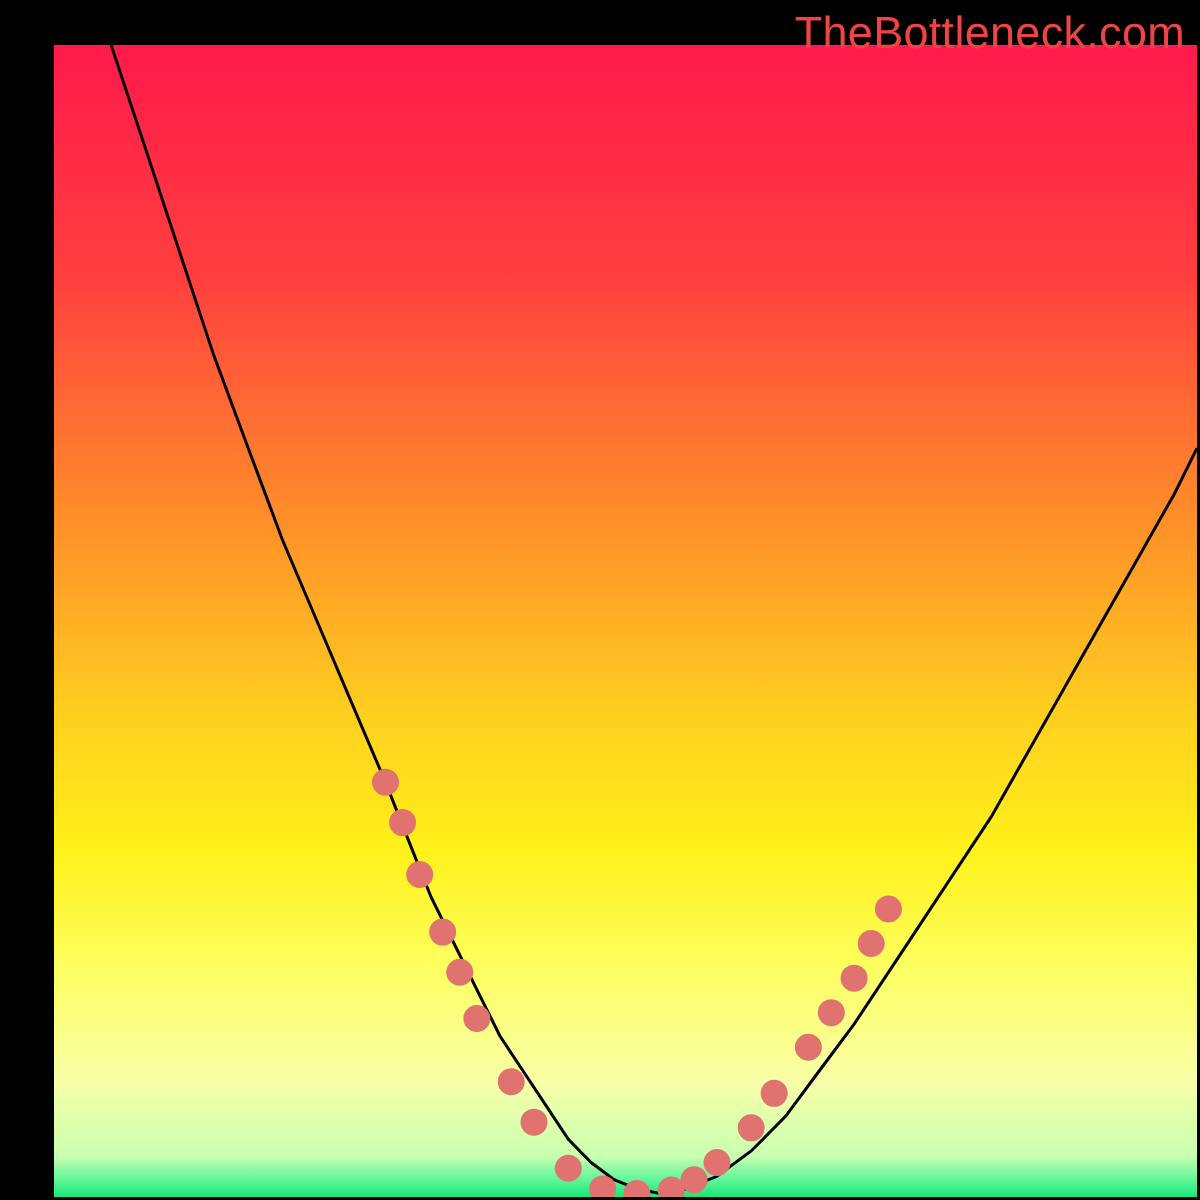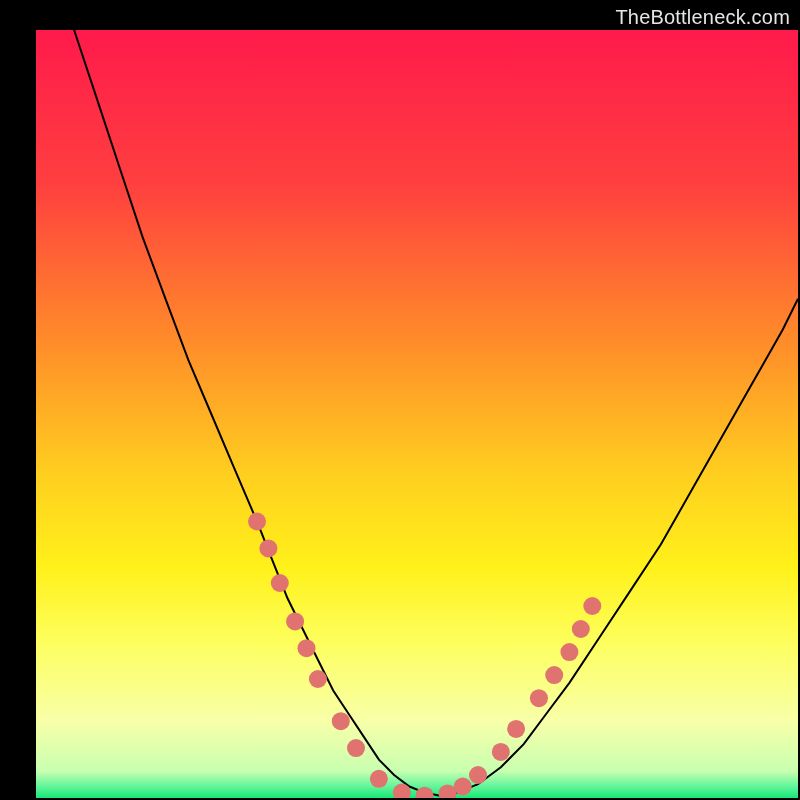--- a/index.html
+++ b/index.html
@@ -13,22 +13,22 @@
   .frame {
     position: relative;
     width: 800px;
     height: 800px;
     background: #000;
   }
   .watermark {
     position: absolute;
     top: 6px;
     right: 10px;
-    color: #e5e5e5;
-    font-size: 20px;
+    color: #ef4444;
+    font-size: 30px;
     font-weight: 500;
     letter-spacing: 0.2px;
     z-index: 5;
     user-select: none;
   }
   svg.plot {
     position: absolute;
     left: 36px;
     top: 30px;
     width: 762px;

